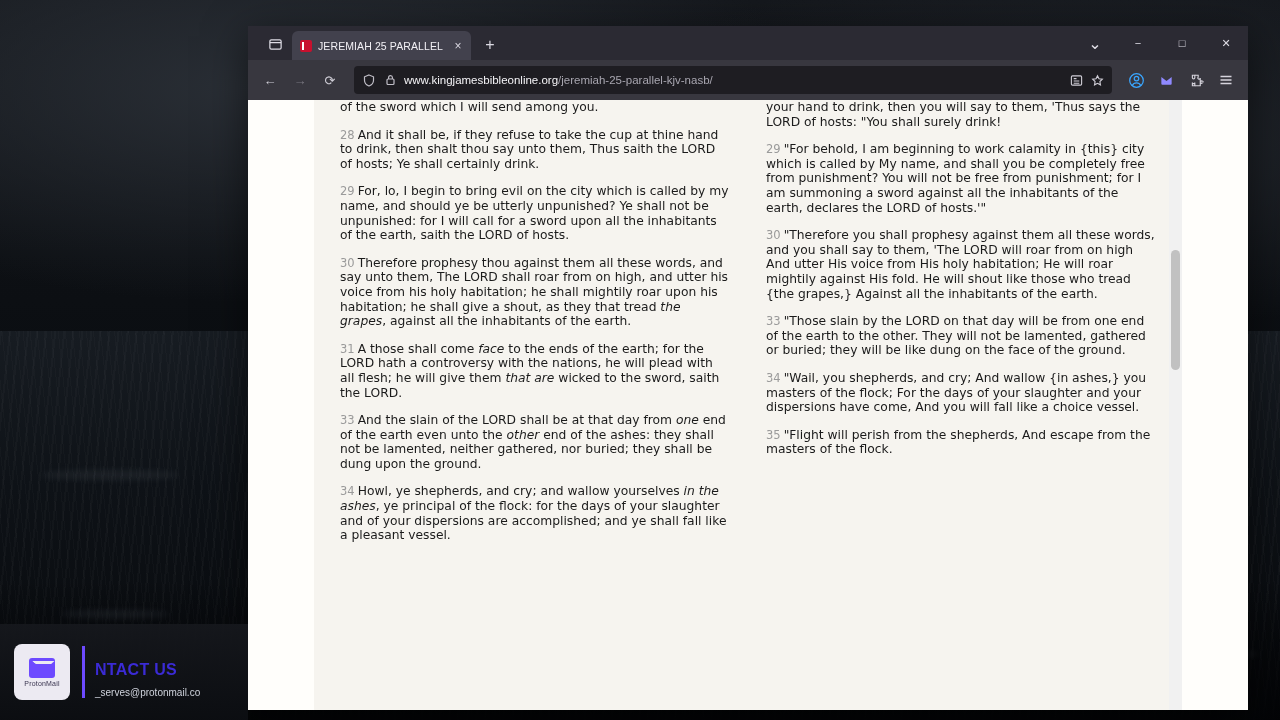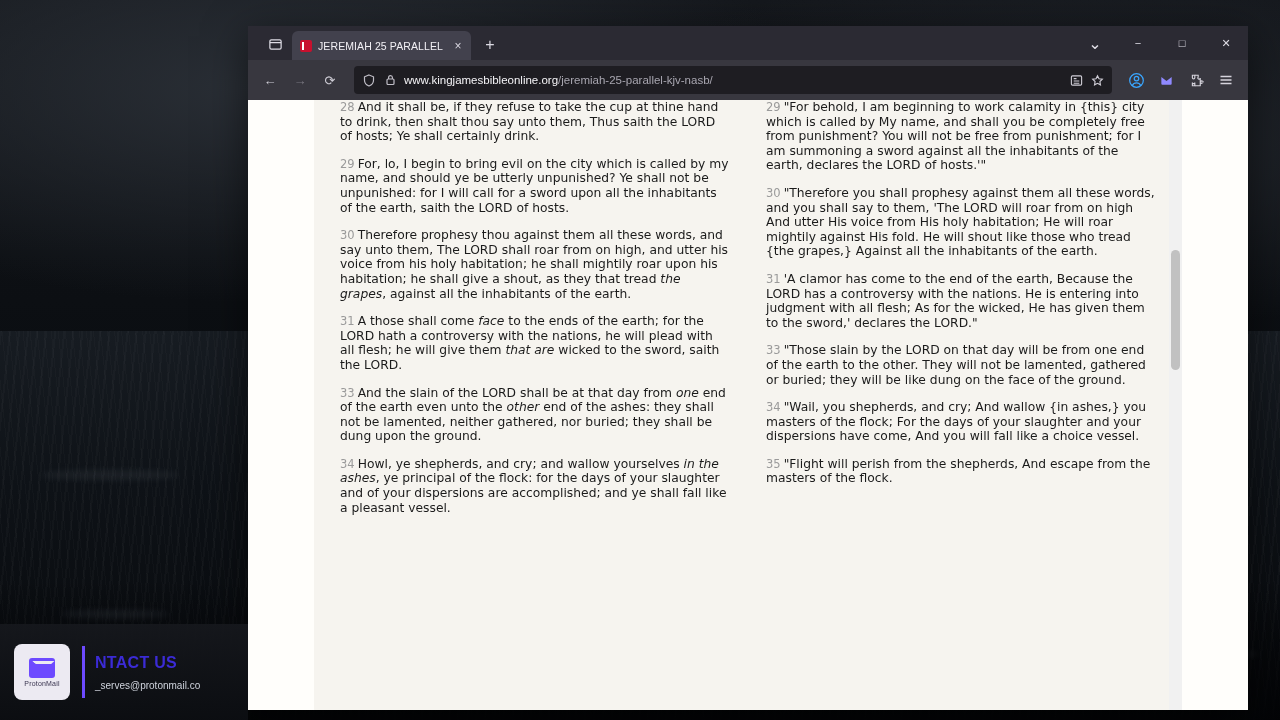--- a/index.html
+++ b/index.html
@@ -295,21 +295,21 @@
     background: transparent;
   }
   #proton-logo .plabel {
     font-size: 7px;
     color: #3a3550;
     letter-spacing: .2px;
   }
   #proton-text {
     display: flex;
     flex-direction: column;
-    justify-content: center;
+    justify-content: flex-end;
     gap: 8px;
     border-left: 3px solid #6d4aff;
     padding-left: 10px;
     overflow: hidden;
     height: 52px;
   }
   #proton-text .ptitle {
     color: #3b2bd6;
     font-size: 16px;
     font-weight: bold;
@@ -415,35 +415,36 @@
           <path d="M2.5 4.5h11M2.5 8h11M2.5 11.5h11"></path>
         </svg>
       </div>
     </div>
   </div>
 
   <div id="viewport">
     <div id="page">
 
       <div class="column left" id="col-left">
+        <p class="verse partial">of the sword which I will send among you.</p>
         <div id="left-verses">
             <p class="verse"><span class="vn">28</span><span>And it shall be, if they refuse to take the cup at thine hand to drink, then shalt thou say unto them, Thus saith the LORD of hosts; Ye shall certainly drink.</span></p>
             <p class="verse"><span class="vn">29</span><span>For, lo, I begin to bring evil on the city which is called by my name, and should ye be utterly unpunished? Ye shall not be unpunished: for I will call for a sword upon all the inhabitants of the earth, saith the LORD of hosts.</span></p>
             <p class="verse"><span class="vn">30</span><span>Therefore prophesy thou against them all these words, and say unto them, The LORD shall roar from on high, and utter his voice from his holy habitation; he shall mightily roar upon his habitation; he shall give a shout, as they that tread </span><i>the grapes</i><span>, against all the inhabitants of the earth.</span></p>
             <p class="verse"><span class="vn">31</span><span>A those shall come </span><i>face</i><span> to the ends of the earth; for the LORD hath a controversy with the nations, he will plead with all flesh; he will give them </span><i>that are</i><span> wicked to the sword, saith the LORD.</span></p>
             <p class="verse"><span class="vn">33</span><span>And the slain of the LORD shall be at that day from </span><i>one</i><span> end of the earth even unto the </span><i>other</i><span> end of the ashes: they shall not be lamented, neither gathered, nor buried; they shall be dung upon the ground.</span></p>
             <p class="verse"><span class="vn">34</span><span>Howl, ye shepherds, and cry; and wallow yourselves </span><i>in the ashes</i><span>, ye principal of the flock: for the days of your slaughter and of your dispersions are accomplished; and ye shall fall like a pleasant vessel.</span></p>
           </div>
       </div>
 
       <div class="column right" id="col-right">
+        <p class="verse partial">your hand to drink, then you will say to them, 'Thus says the LORD of hosts: "You shall surely drink!</p>
         <div id="right-verses">
             <p class="verse"><span class="vn">29</span><span>"For behold, I am beginning to work calamity in {this} city which is called by My name, and shall you be completely free from punishment? You will not be free from punishment; for I am summoning a sword against all the inhabitants of the earth, declares the LORD of hosts.'"</span></p>
             <p class="verse"><span class="vn">30</span><span>"Therefore you shall prophesy against them all these words, and you shall say to them, 'The LORD will roar from on high And utter His voice from His holy habitation; He will roar mightily against His fold. He will shout like those who tread {the grapes,} Against all the inhabitants of the earth.</span></p>
-            <p class="verse"><span class="vn">31</span><span>'A clamor has come to the end of the earth, Because the LORD has a controversy with the nations. He is entering into judgment with all flesh; As for the wicked, He has given them to the sword,' declares the LORD."</span></p>
             <p class="verse"><span class="vn">33</span><span>"Those slain by the LORD on that day will be from one end of the earth to the other. They will not be lamented, gathered or buried; they will be like dung on the face of the ground.</span></p>
             <p class="verse"><span class="vn">34</span><span>"Wail, you shepherds, and cry; And wallow {in ashes,} you masters of the flock; For the days of your slaughter and your dispersions have come, And you will fall like a choice vessel.</span></p>
             <p class="verse"><span class="vn">35</span><span>"Flight will perish from the shepherds, And escape from the masters of the flock.</span></p>
           </div>
       </div>
 
       <div id="pagescroll">
         <div class="thumb"></div>
       </div>
     </div>

